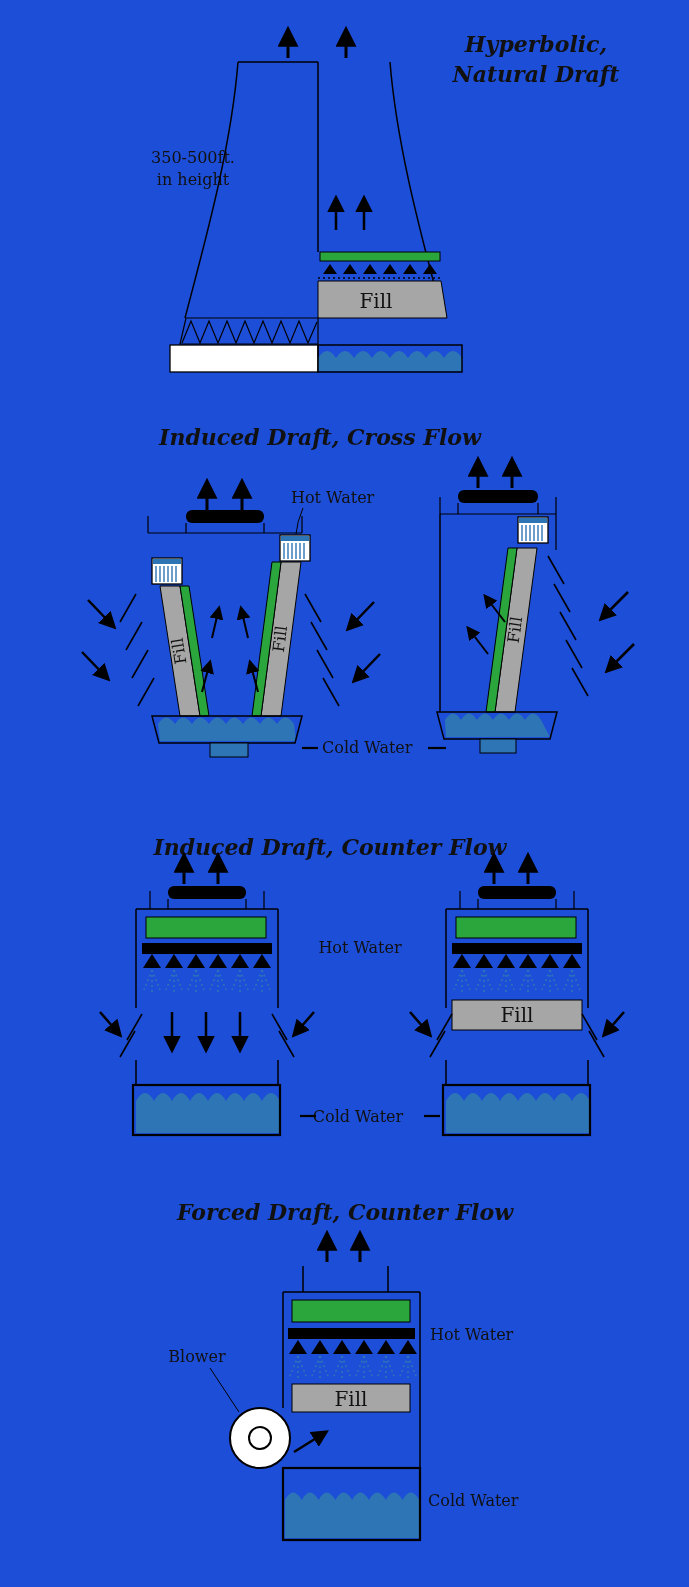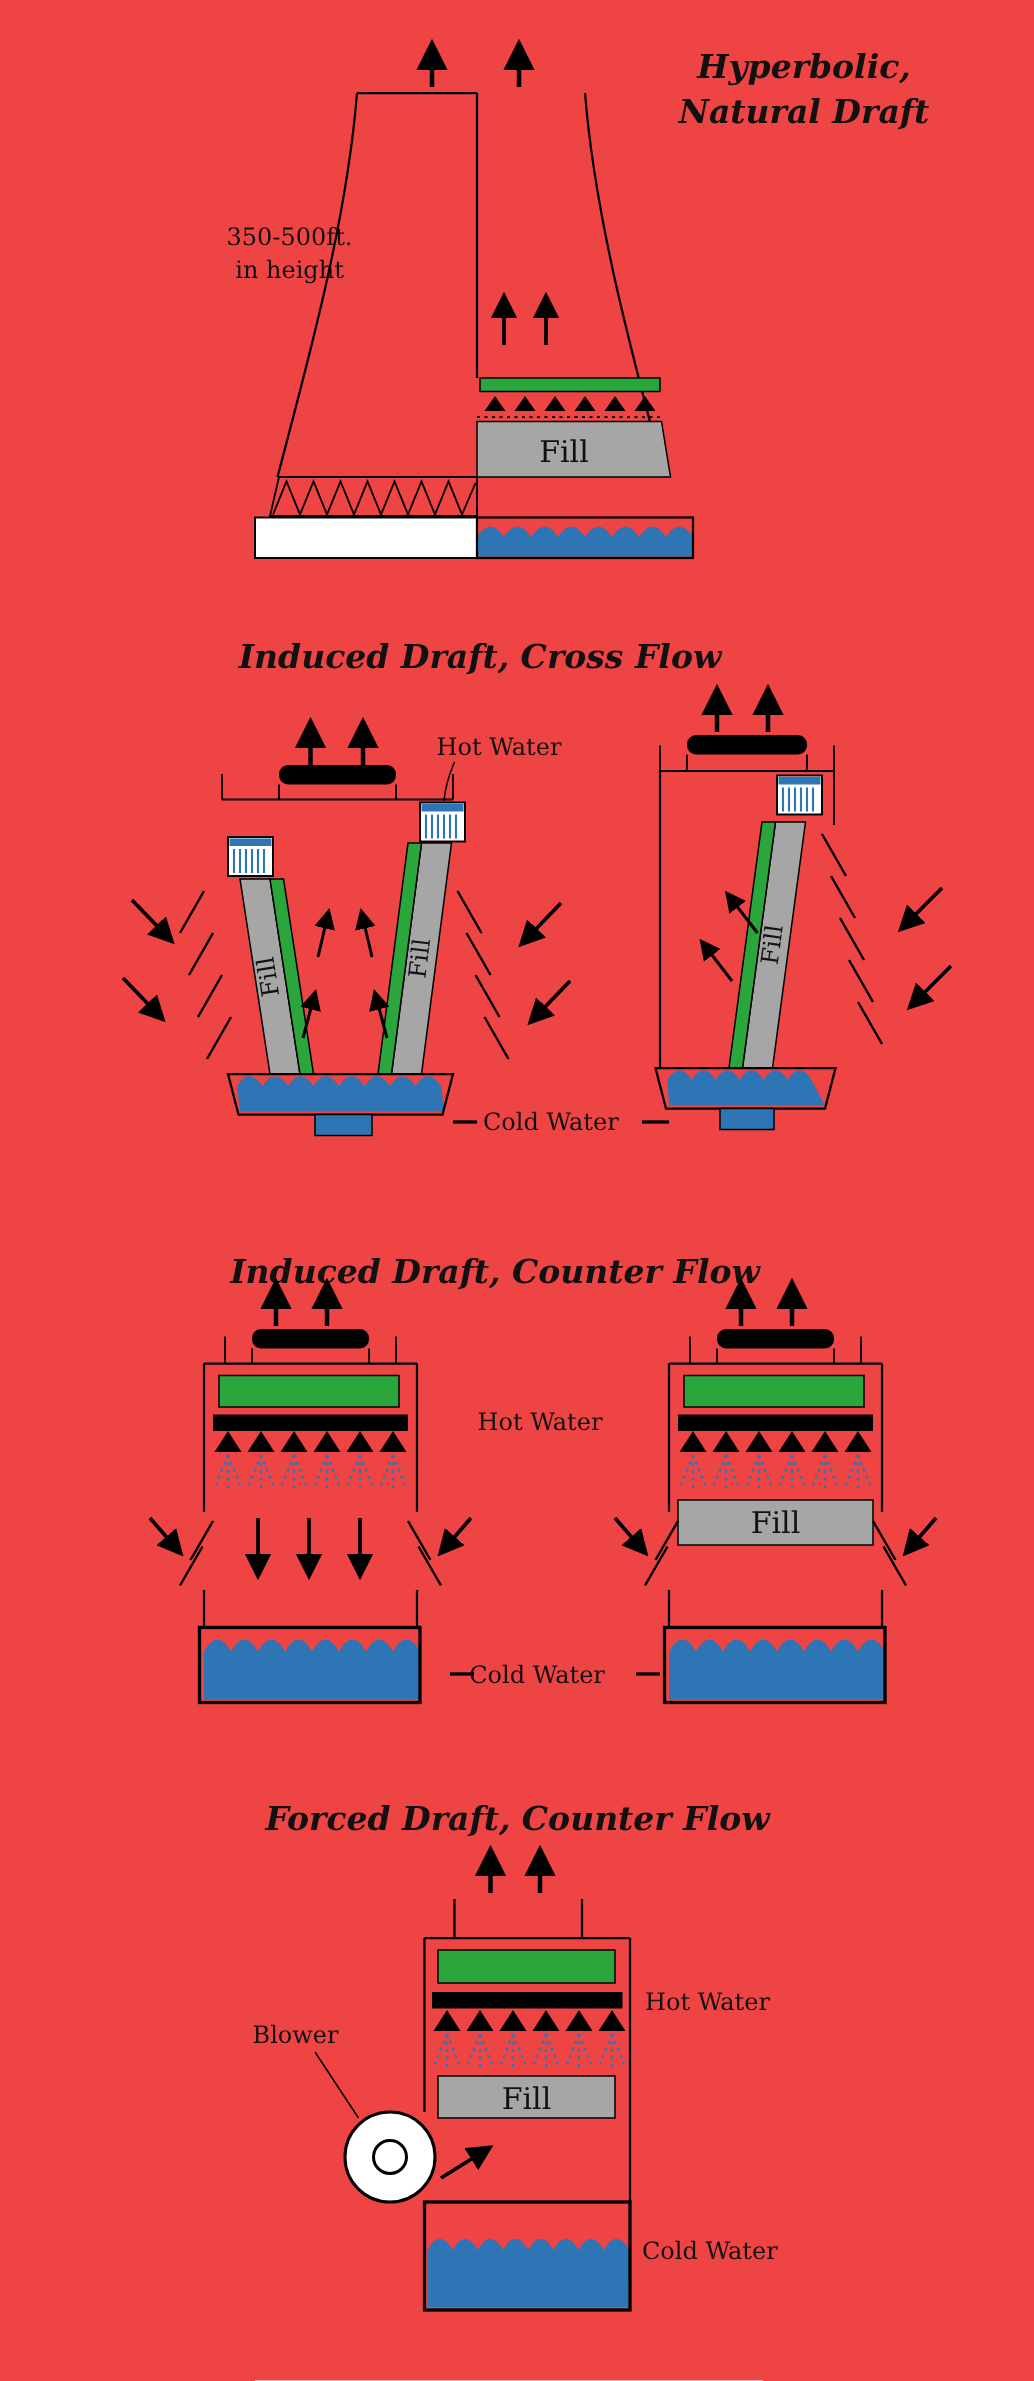--- a/index.html
+++ b/index.html
@@ -1,16 +1,16 @@
 <!DOCTYPE html>
 <html style="--green: #2AA63C; --water_blue: #2E75B6; --fill_gray: #A6A6A6;"><head>
 <meta charset="utf-8">
 <style>
   html,body{margin:0;padding:0;background:#fff}
-  .canvas{position:relative;width:689px;height:1587px;background:#ef4444;overflow:hidden}
+  .canvas{position:relative;width:689px;height:1587px;background:#1d4ed8;overflow:hidden}
   svg{display:block}
   .outline{fill:none;stroke:#000;stroke-width:1.5}
   .thin{fill:none;stroke:#000;stroke-width:1.2}
   .outline2{fill:none;stroke:#000;stroke-width:2.2}
   .arrow3{stroke:#000;stroke-width:3;fill:none}
   .arrow25{stroke:#000;stroke-width:2.5;fill:none}
   .arrow2{stroke:#000;stroke-width:2;fill:none}
   .hatch{stroke:#000;stroke-width:1.6;fill:none}
   .dash2{stroke:#000;stroke-width:2.2;fill:none}
   .leader{stroke:#000;stroke-width:1;fill:none}

